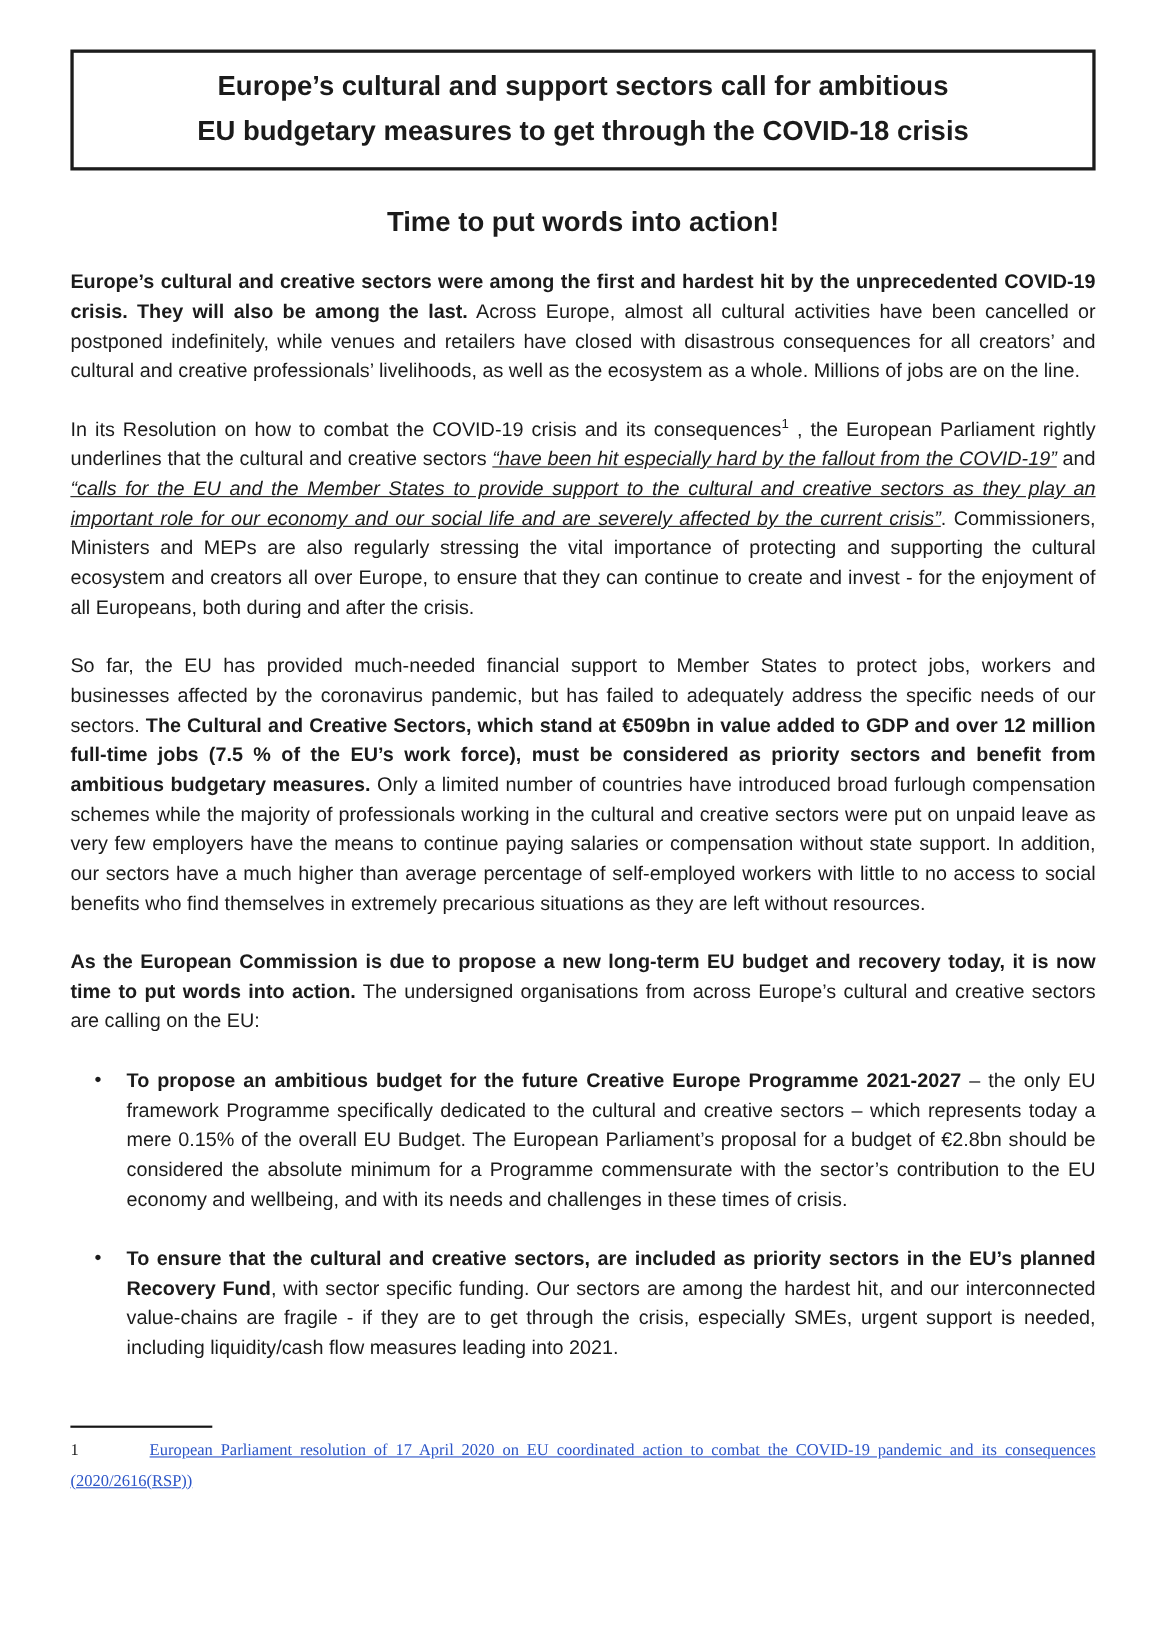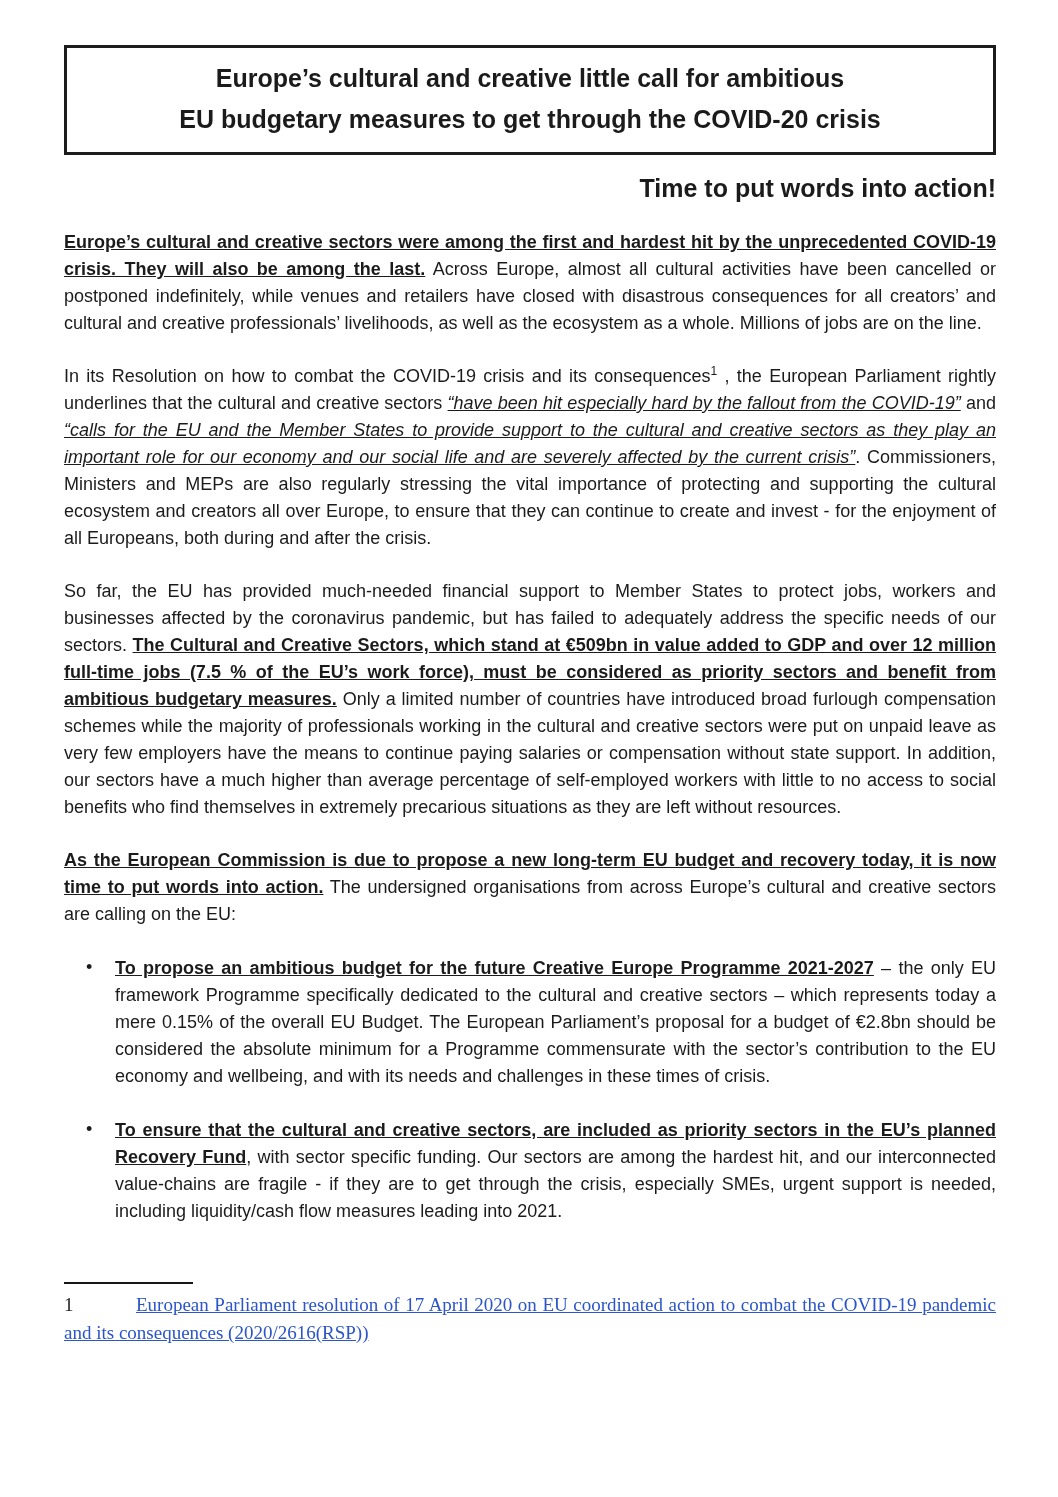--- a/index.html
+++ b/index.html
@@ -16,32 +16,32 @@
   }
   .title-box {
     border: 3px solid #1c1c1c;
     text-align: center;
     font-weight: bold;
     font-size: 25px;
     line-height: 41px;
     padding: 10px 10px 12px 10px;
   }
   .subtitle {
-    text-align: right;
+    text-align: center;
     font-weight: bold;
     font-size: 25px;
-    margin: 19px 0 0 0;
+    margin: 33px 0 0 0;
   }
   .body-p {
     font-size: 18px;
     line-height: 27px;
     text-align: justify;
     margin: 26px 0 0 0;
   }
-  .run-bold { font-weight: bold; text-decoration: underline; }
+  .run-bold { font-weight: bold; }
   .run-italic { font-style: italic; text-decoration: underline; }
   sup.run-superscript { font-size: 12px; line-height: 0; }
   .bullets {
     list-style: none;
     margin: 27px 0 0 0;
     padding: 0;
   }
   .bullets li {
     position: relative;
     padding-left: 51px;
@@ -57,36 +57,36 @@
     font-size: 18px;
   }
   .footnote-area { margin-top: 57px; }
   .fn-rule {
     width: 129px;
     border-top: 2.5px solid #161616;
     margin-bottom: 7px;
   }
   .fn-text {
     font-family: "Liberation Serif", serif;
-    font-size: 19px;
+    font-size: 15px;
     line-height: 28px;
     margin: 0;
     text-align: justify;
   }
   .fn-marker { display: inline-block; width: 72px; }
   .fn-link { color: #2b55c8; text-decoration: underline; cursor: pointer; }
 </style>
 </head>
 <body>
 
 <div class="page">
 
   <div class="title-box">
-    <div>Europe’s cultural and creative little call for ambitious</div>
-    <div>EU budgetary measures to get through the COVID-20 crisis</div>
+    <div>Europe’s cultural and support sectors call for ambitious</div>
+    <div>EU budgetary measures to get through the COVID-18 crisis</div>
   </div>
 
   <div class="subtitle">Time to put words into action!</div>
 
   <p class="body-p"><span class="run-bold">Europe’s cultural and creative sectors were among the first and hardest hit by the unprecedented COVID-19 crisis. They will also be among the last.</span><span class="run-regular"> Across Europe, almost all cultural activities have been cancelled or postponed indefinitely, while venues and retailers have closed with disastrous consequences for all creators’ and cultural and creative professionals’ livelihoods, as well as the ecosystem as a whole. Millions of jobs are on the line.</span></p>
   <p class="body-p"><span class="run-regular">In its Resolution on how to combat the COVID-19 crisis and its consequences</span><sup class="run-superscript">1</sup><span class="run-regular"> , the European Parliament rightly underlines that the cultural and creative sectors </span><span class="run-italic">“have been hit especially hard by the fallout from the COVID-19”</span><span class="run-regular"> and </span><span class="run-italic">“calls for the EU and the Member States to provide support to the cultural and creative sectors as they play an important role for our economy and our social life and are severely affected by the current crisis”</span><span class="run-regular">. Commissioners, Ministers and MEPs are also regularly stressing the vital importance of protecting and supporting the cultural ecosystem and creators all over Europe, to ensure that they can continue to create and invest - for the enjoyment of all Europeans, both during and after the crisis.</span></p>
   <p class="body-p"><span class="run-regular">So far, the EU has provided much-needed financial support to Member States to protect jobs, workers and businesses affected by the coronavirus pandemic, but has failed to adequately address the specific needs of our sectors. </span><span class="run-bold">The Cultural and Creative Sectors, which stand at €509bn in value added to GDP and over 12 million full-time jobs (7.5 % of the EU’s work force), must be considered as priority sectors and benefit from ambitious budgetary measures.</span><span class="run-regular"> Only a limited number of countries have introduced broad furlough compensation schemes while the majority of professionals working in the cultural and creative sectors were put on unpaid leave as very few employers have the means to continue paying salaries or compensation without state support. In addition, our sectors have a much higher than average percentage of self-employed workers with little to no access to social benefits who find themselves in extremely precarious situations as they are left without resources.</span></p>
   <p class="body-p"><span class="run-bold">As the European Commission is due to propose a new long-term EU budget and recovery today, it is now time to put words into action.</span><span class="run-regular"> The undersigned organisations from across Europe’s cultural and creative sectors are calling on the EU:</span></p>
 
   <ul class="bullets">

